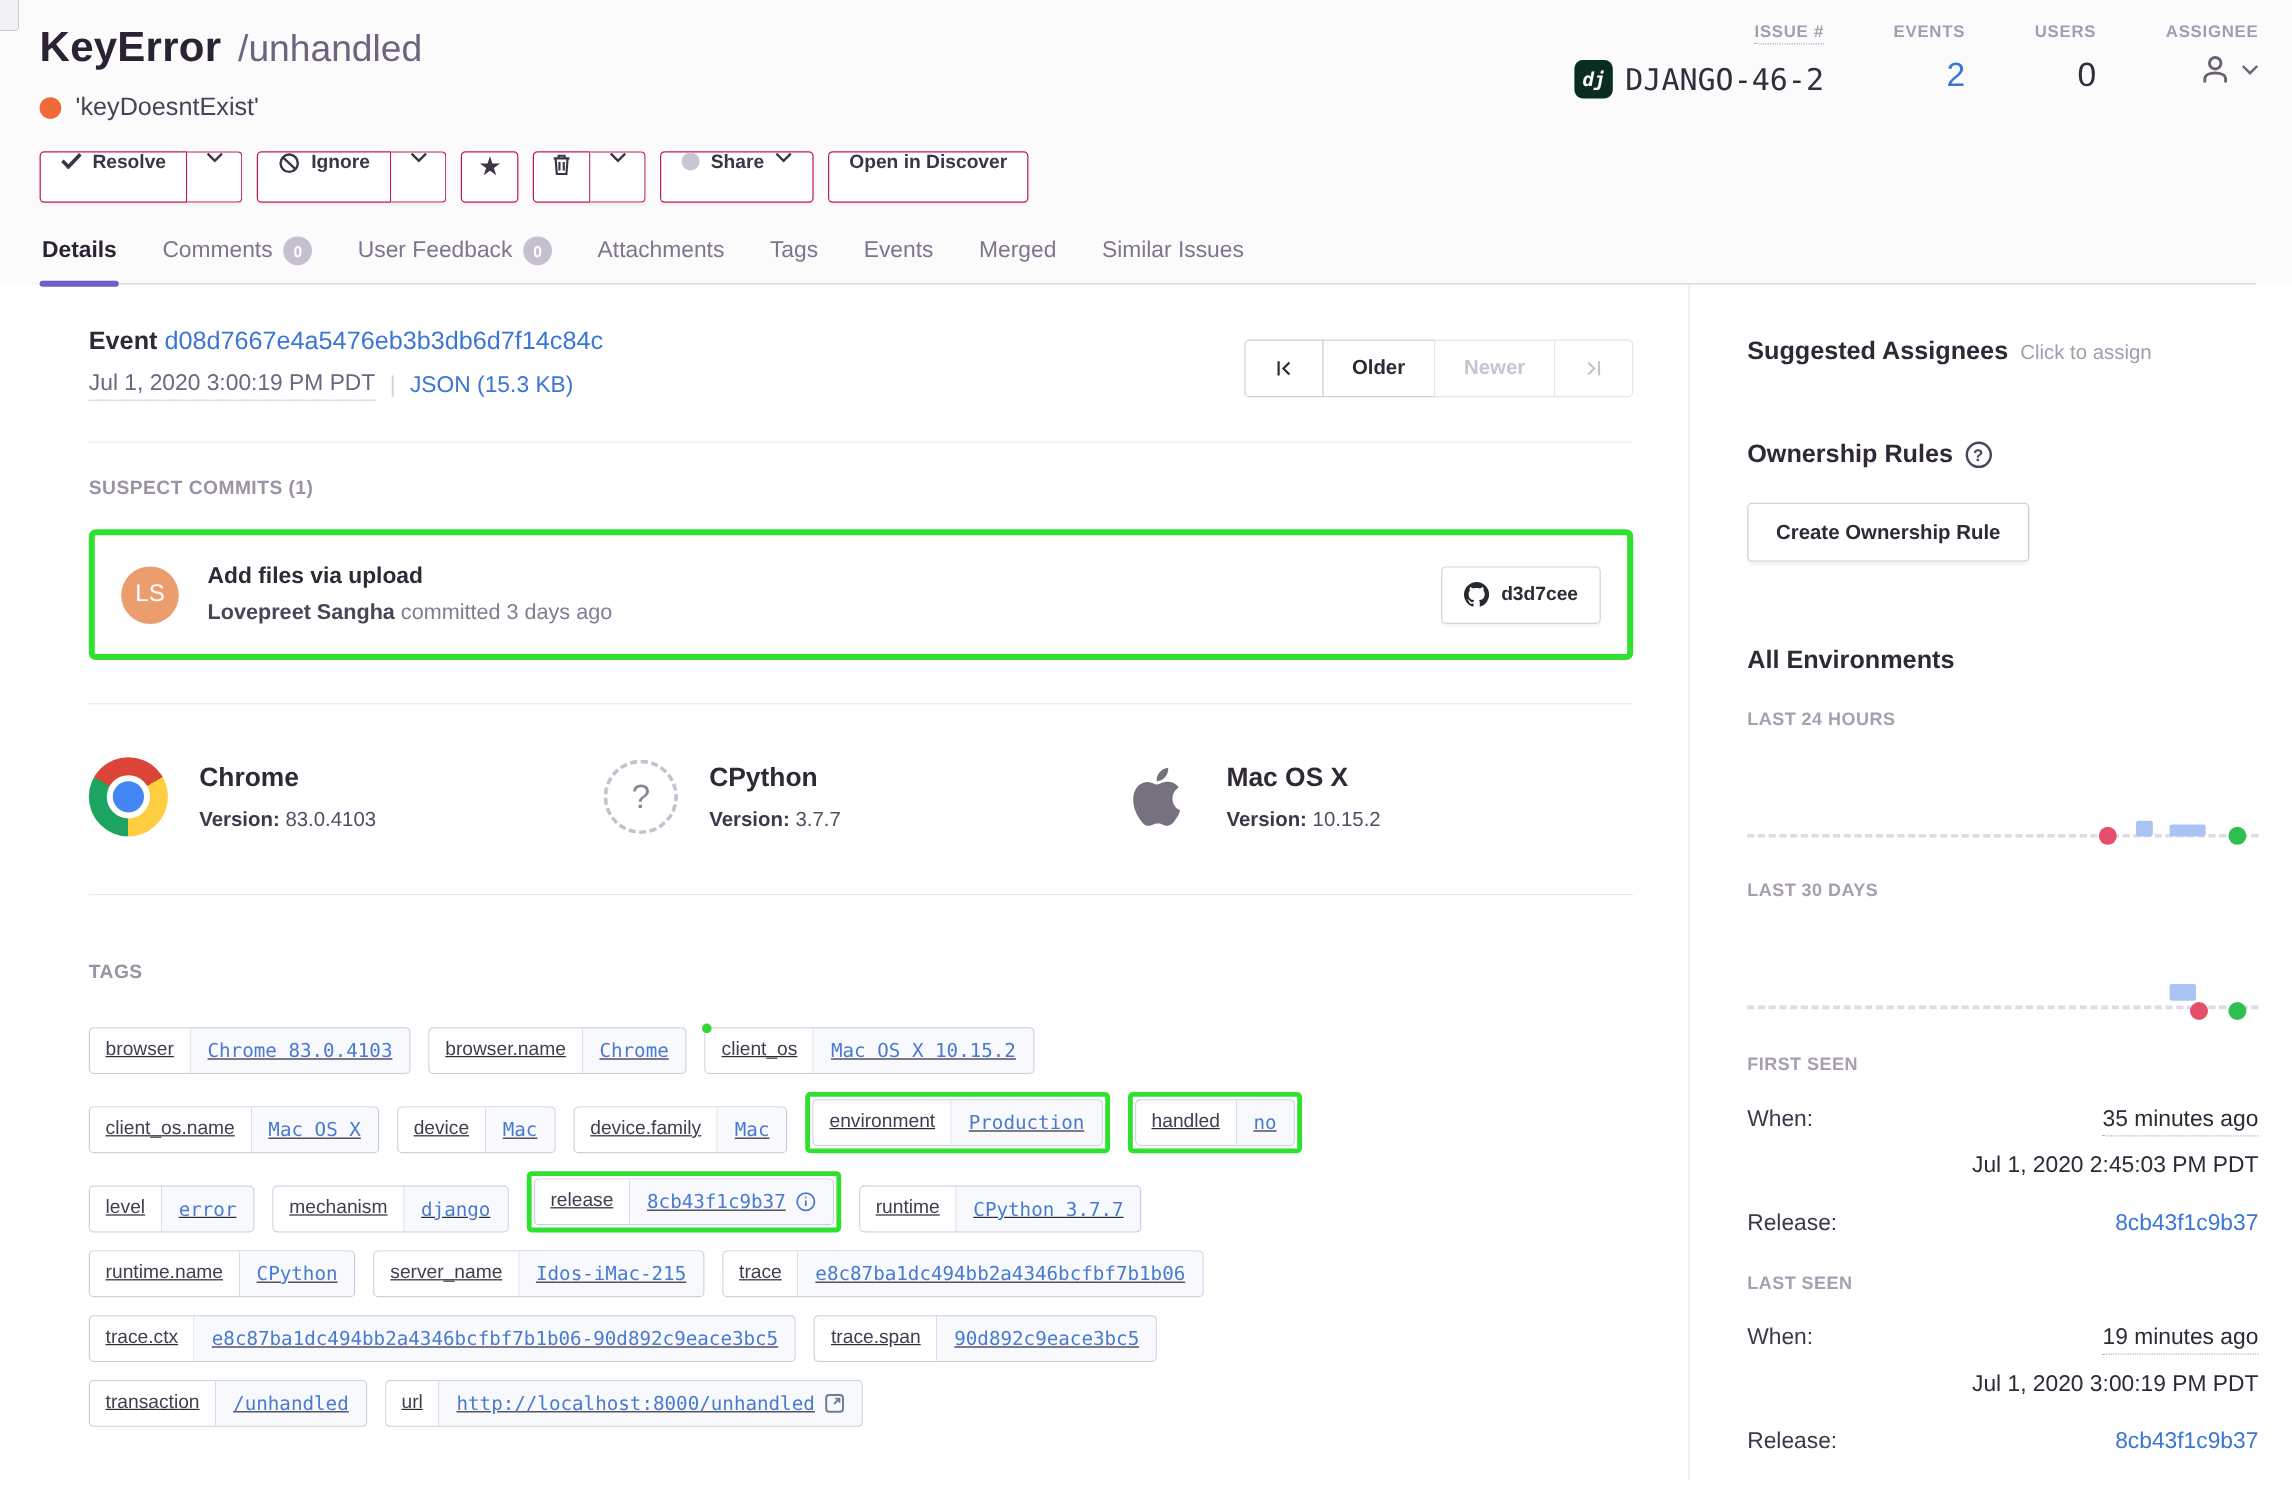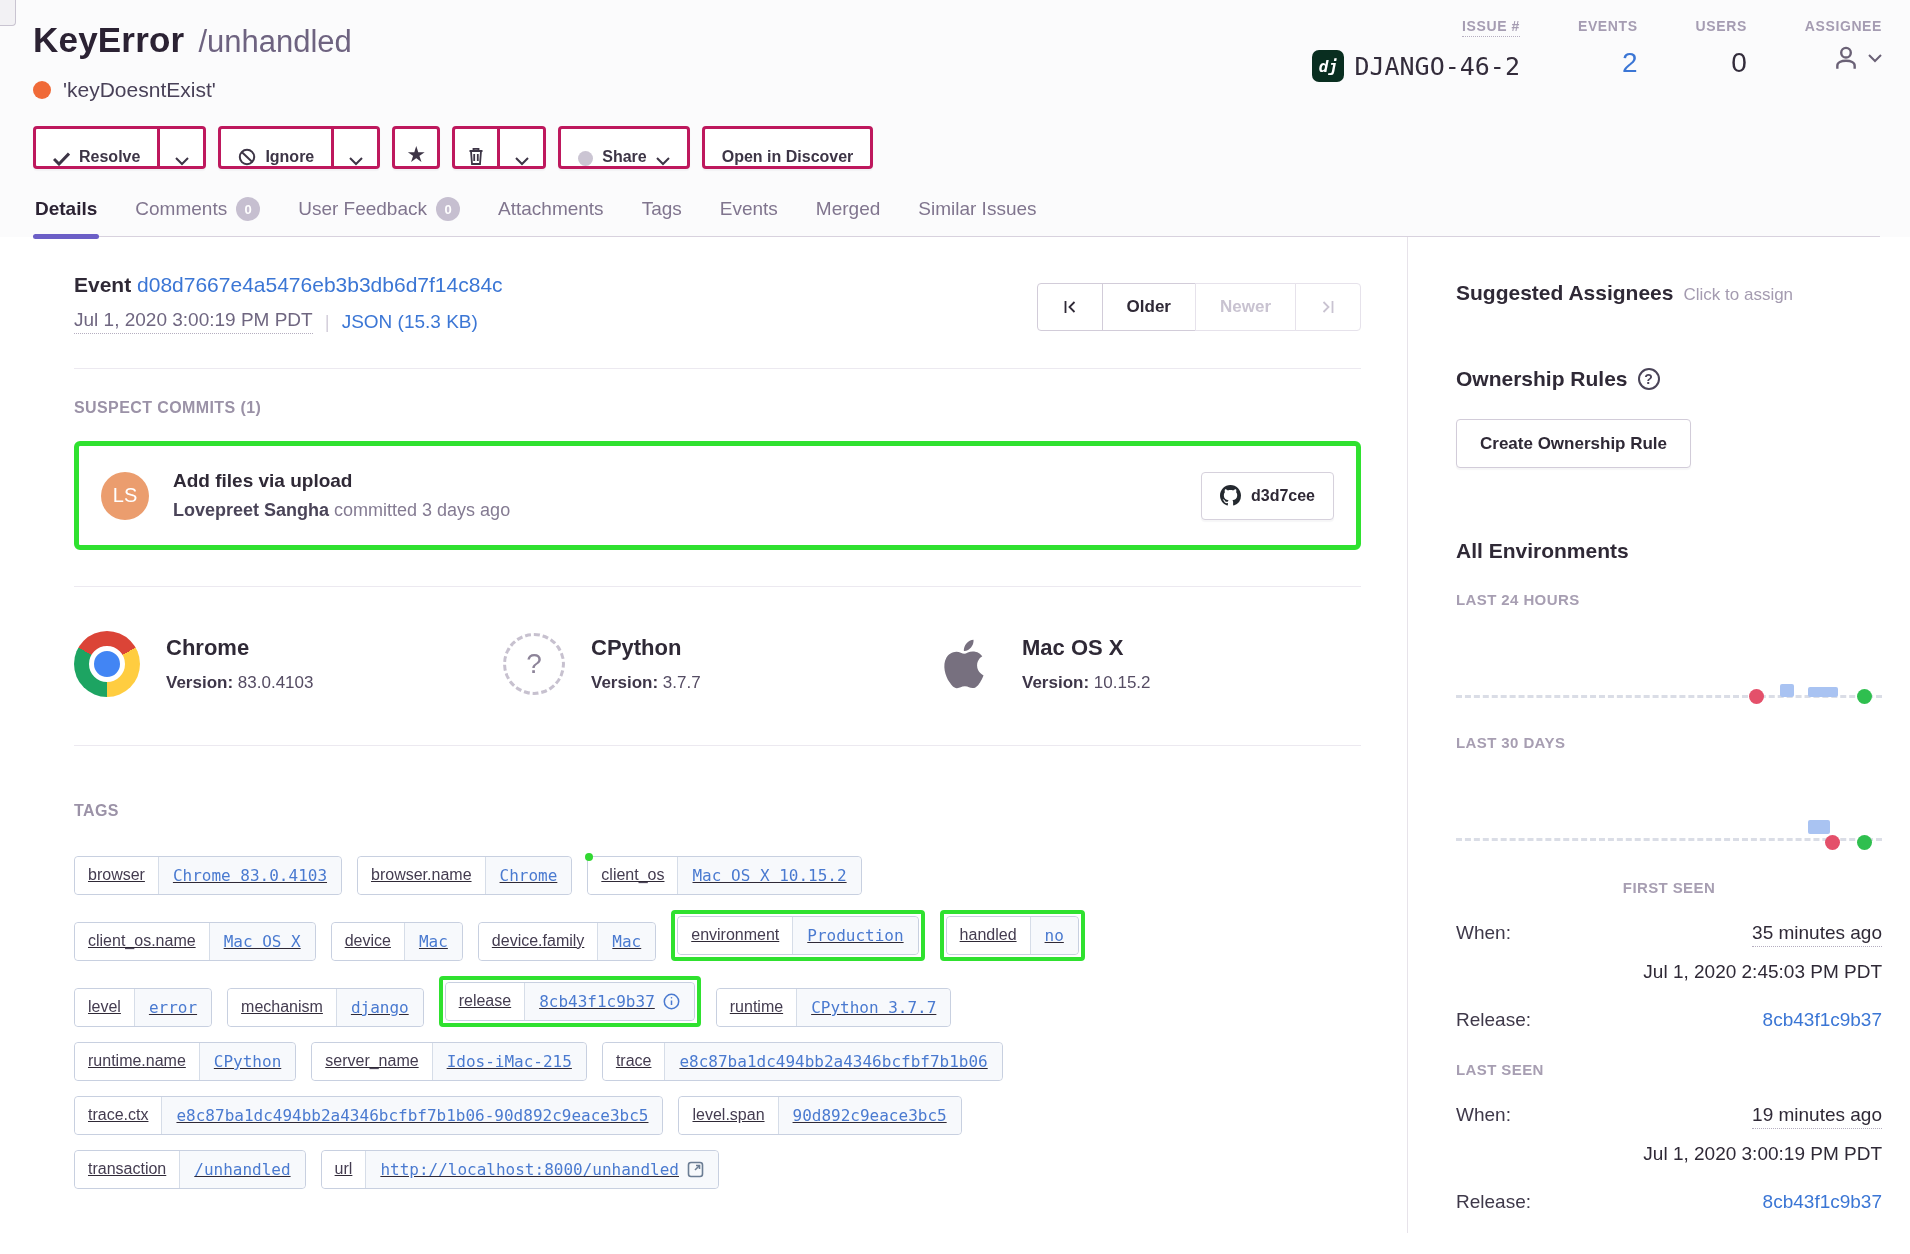--- a/index.html
+++ b/index.html
@@ -23,23 +23,23 @@
   .stat-label.dotted { border-bottom: 1px dotted #b5aec0; padding-bottom: 2px; }
   .stat-value { margin-top: 13px; font-size: 28px; color: #332c3b; display: flex; align-items: center; gap: 10px; }
   .stat-value.mono { font-family: "DejaVu Sans Mono", monospace; font-size: 25px; }
   .stat-value.blue { color: #3b76d5; }
   .dj-badge { width: 32px; height: 32px; border-radius: 7px; background: #092e20; color: #fff;
     font-weight: 700; font-style: italic; font-size: 16px; display: flex; align-items: center; justify-content: center; }
   .assignee-ctl { display: flex; align-items: center; gap: 6px; margin-top: 8px; cursor: pointer; }
 
   
   .toolbar { display: flex; gap: 12px; margin-top: 24px; align-items: center; }
-  .btn { background: #fff; border: 3px solid #be185d; border-radius: 4px; height: 43px;
+  .btn { background: #fff; border: 1px solid #be185d; border-radius: 4px; height: 43px;
     padding: 0 17px; font-weight: 700; font-size: 16px; color: #3d3546;
-    display: inline-flex; align-items: flex-end; gap: 9px; box-shadow: 0 2px 1px rgba(80,70,100,.05); cursor: pointer; }
+    display: inline-flex; align-items: flex-start; gap: 9px; box-shadow: 0 2px 1px rgba(80,70,100,.05); cursor: pointer; }
   .btn-group { display: inline-flex; }
   .btn-group .btn.main-part { border-radius: 4px 0 0 4px; }
   .btn-group .btn.drop-part { border-radius: 0 4px 4px 0; border-left: 0; width: 46px; justify-content: center; padding: 0; }
   .btn.icon-only { width: 48px; justify-content: center; padding: 0; font-size: 19px; }
   .share-dot { width: 15px; height: 15px; border-radius: 50%; background: #cbc5d3; }
 
   
   .tabs { display: flex; gap: 38px; margin-top: 28px; padding-left: 2px; border-bottom: 1px solid #d8d2de; }
   .tab { font-size: 19px; color: #80758e; padding-bottom: 15px; position: relative;
     display: flex; align-items: center; gap: 9px; cursor: pointer; }
@@ -449,21 +449,21 @@
                 <span class="pill-val">e8c87ba1dc494bb2a4346bcfbf7b1b06</span>
               </span>
           </div>
 
           <div class="tag-row">
             <span class="pill">
                 <span class="pill-key">trace.ctx</span>
                 <span class="pill-val">e8c87ba1dc494bb2a4346bcfbf7b1b06-90d892c9eace3bc5</span>
               </span>
             <span class="pill">
-                <span class="pill-key">level.span</span>
+                <span class="pill-key">trace.span</span>
                 <span class="pill-val">90d892c9eace3bc5</span>
               </span>
           </div>
 
           <div class="tag-row">
             <span class="pill">
                 <span class="pill-key">transaction</span>
                 <span class="pill-val">/unhandled</span>
               </span>
             <span class="pill">
@@ -509,21 +509,21 @@
 
       <div class="mini-label">LAST 30 DAYS</div>
       <div class="sparkline">
         <div class="dashline"></div>
         <span class="bluebar" style="right:52px; top:-9px; width:22px; height:14px;"></span>
         <span class="dot red" style="right:42px; top:6px;"></span>
         <span class="dot green" style="right:10px; top:6px;"></span>
       </div>
 
       <div class="seen-block">
-        <div class="mini-label" style="margin-top:24px;text-align:center;">FIRST SEEN</div>
+        <div class="mini-label" style="margin-top:24px;">FIRST SEEN</div>
         <div class="kv-row">
           <span class="kv-label">When:</span>
           <span class="kv-val dotted">35 minutes ago</span>
         </div>
         <div class="kv-date">Jul 1, 2020 2:45:03 PM PDT</div>
         <div class="kv-row">
           <span class="kv-label">Release:</span>
           <span class="kv-val kv-link">8cb43f1c9b37</span>
         </div>
       </div>

